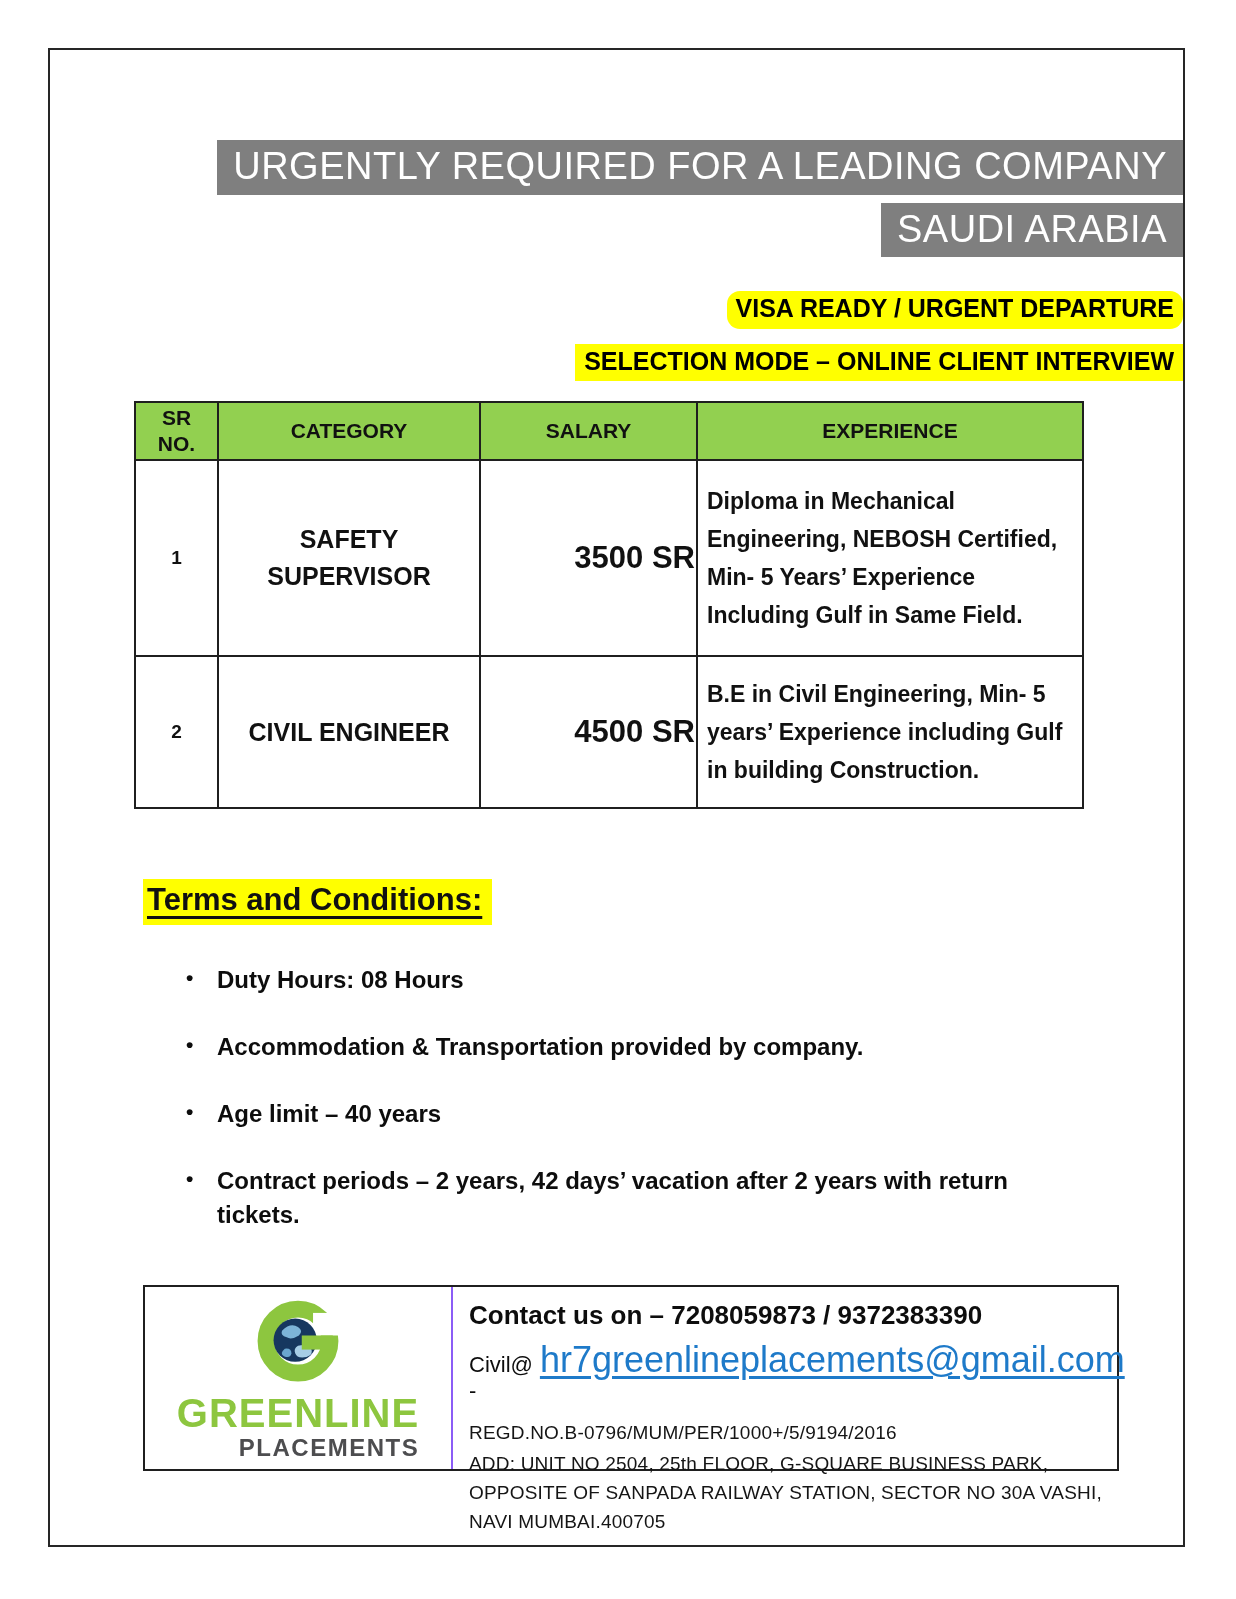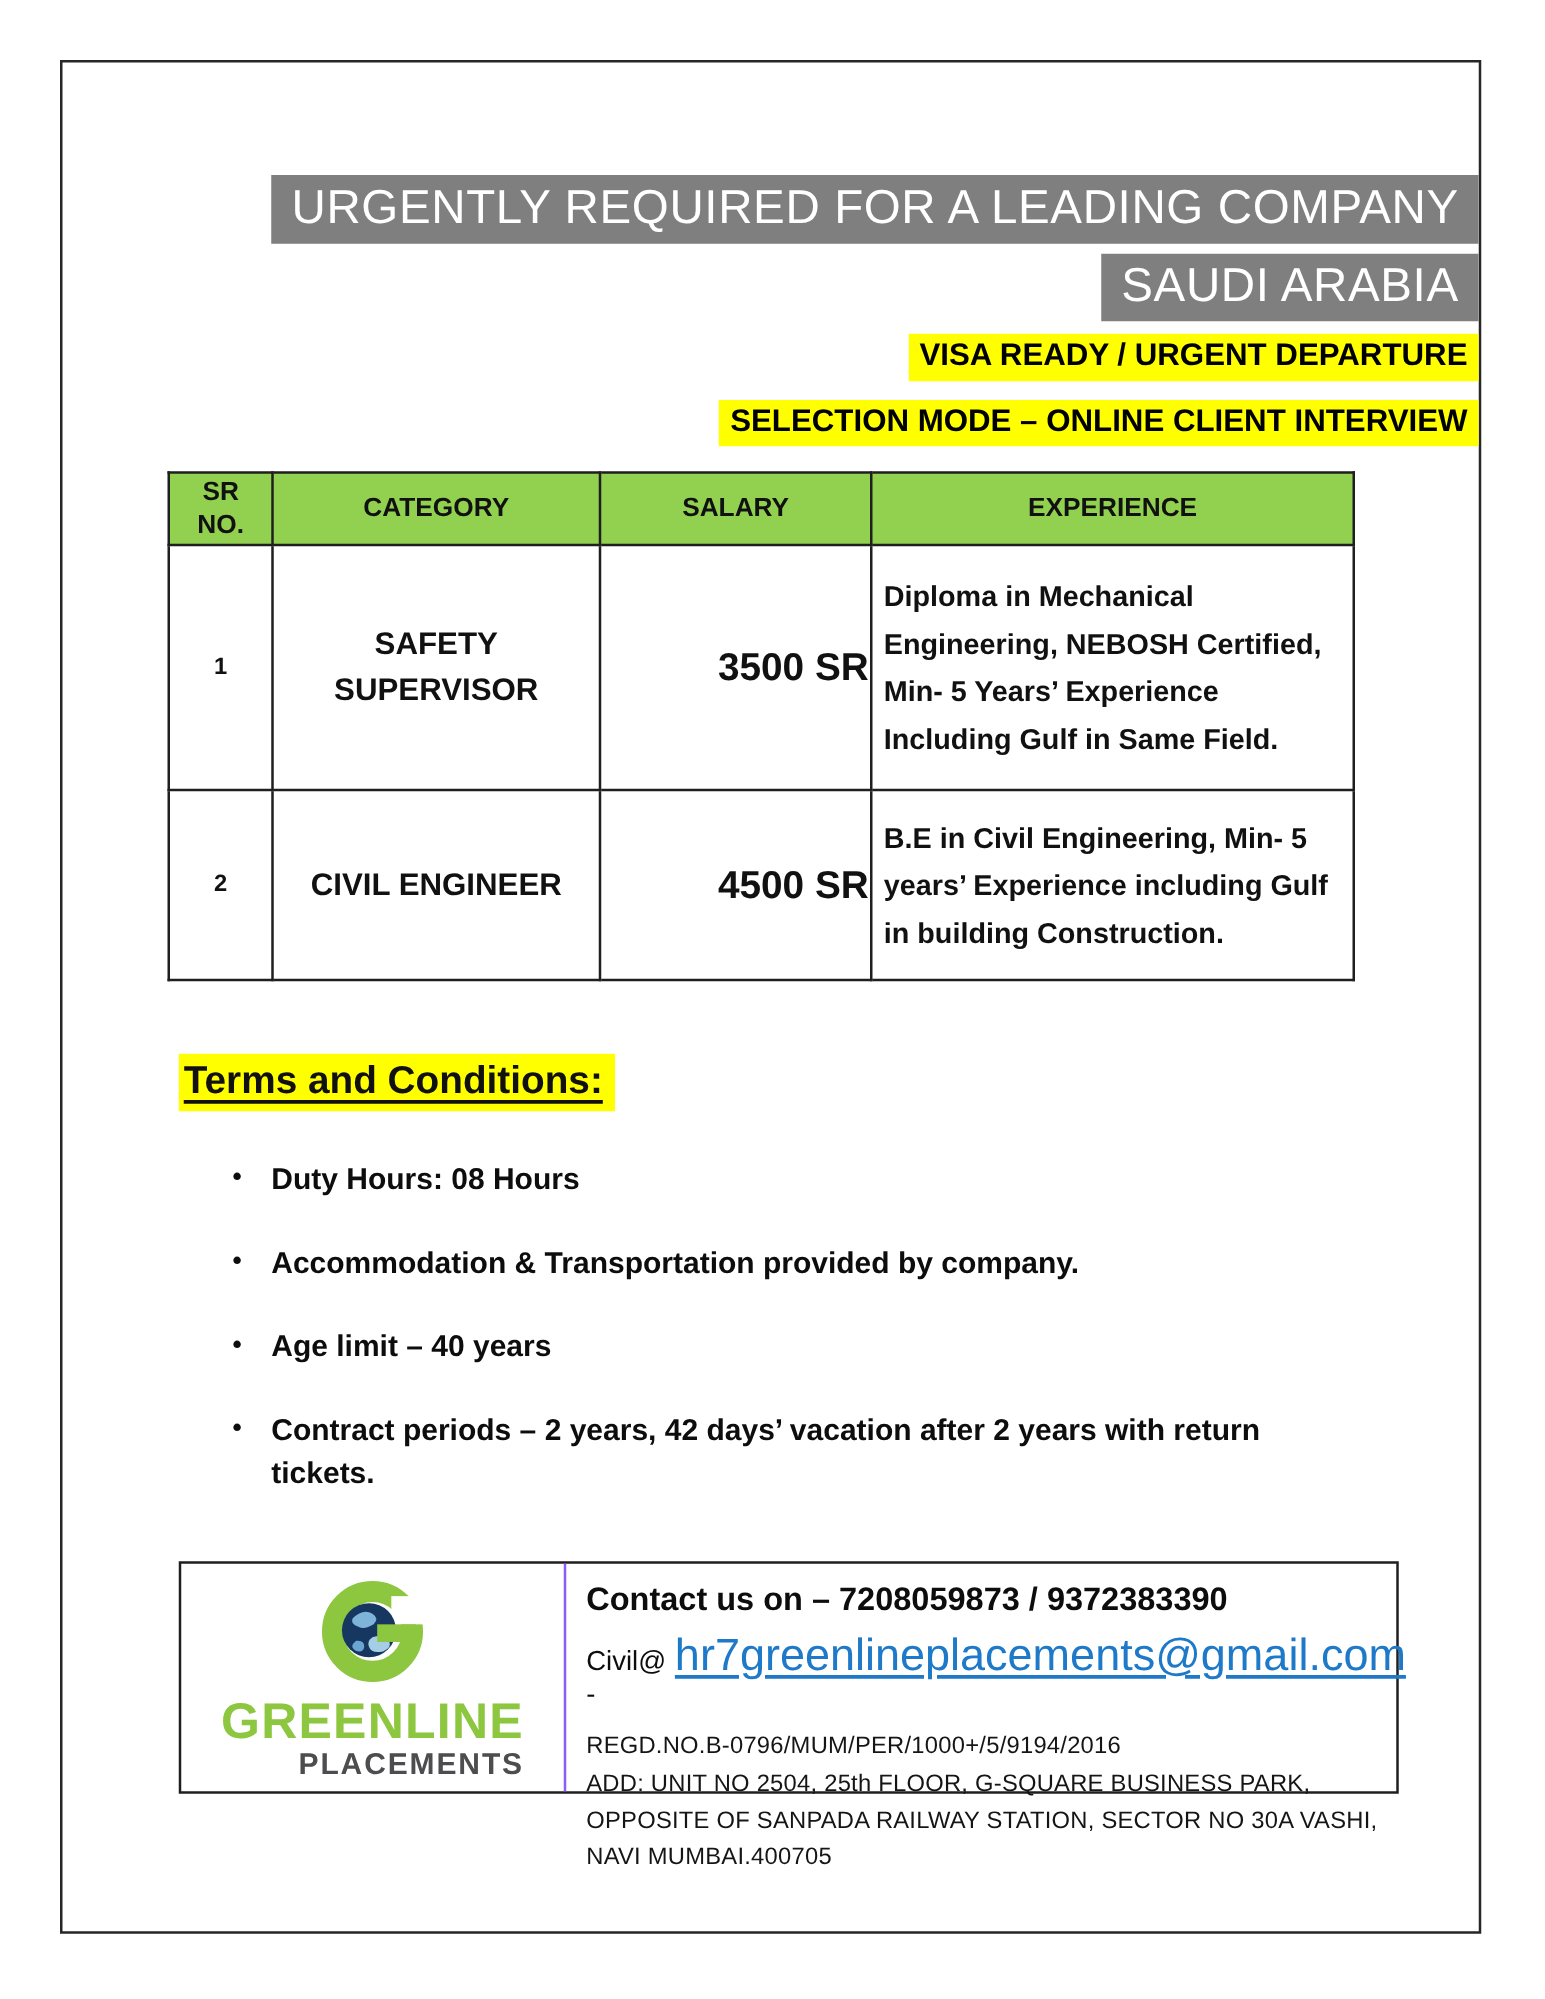--- a/index.html
+++ b/index.html
@@ -48,21 +48,21 @@
   .banner {
     display: inline-block;
     background: #ffff00;
     color: #000000;
     font-weight: 700;
     font-size: 25px;
     line-height: 1.25;
     padding: 2px 9px 4px 9px;
     white-space: nowrap;
   }
-  .banner.first { margin-top: 10px; }
+  .banner.first { margin-top: 34px; border-radius: 13px; }
   .banner.second { margin-top: 15px; }
   
   table.jobs {
     border-collapse: collapse;
     margin: 20px 0 0 84px;
     table-layout: fixed;
     width: 948px;
   }
   table.jobs th, table.jobs td {
     border: 2px solid #1f1f1f;
@@ -115,20 +115,21 @@
   }
   .terms-heading span {
     display: inline-block;
     background: #ffff00;
     font-size: 31px;
     font-weight: 700;
     padding: 3px 10px 7px 4px;
     text-decoration: underline;
     text-decoration-thickness: 3px;
     text-underline-offset: 6px;
+    margin-top: 12px;
   }
   ul.terms-list {
     list-style: none;
     margin: 38px 0 0 136px;
     padding: 0;
     display: flex;
     flex-direction: column;
     gap: 33px;
     font-size: 24px;
     font-weight: 700;

